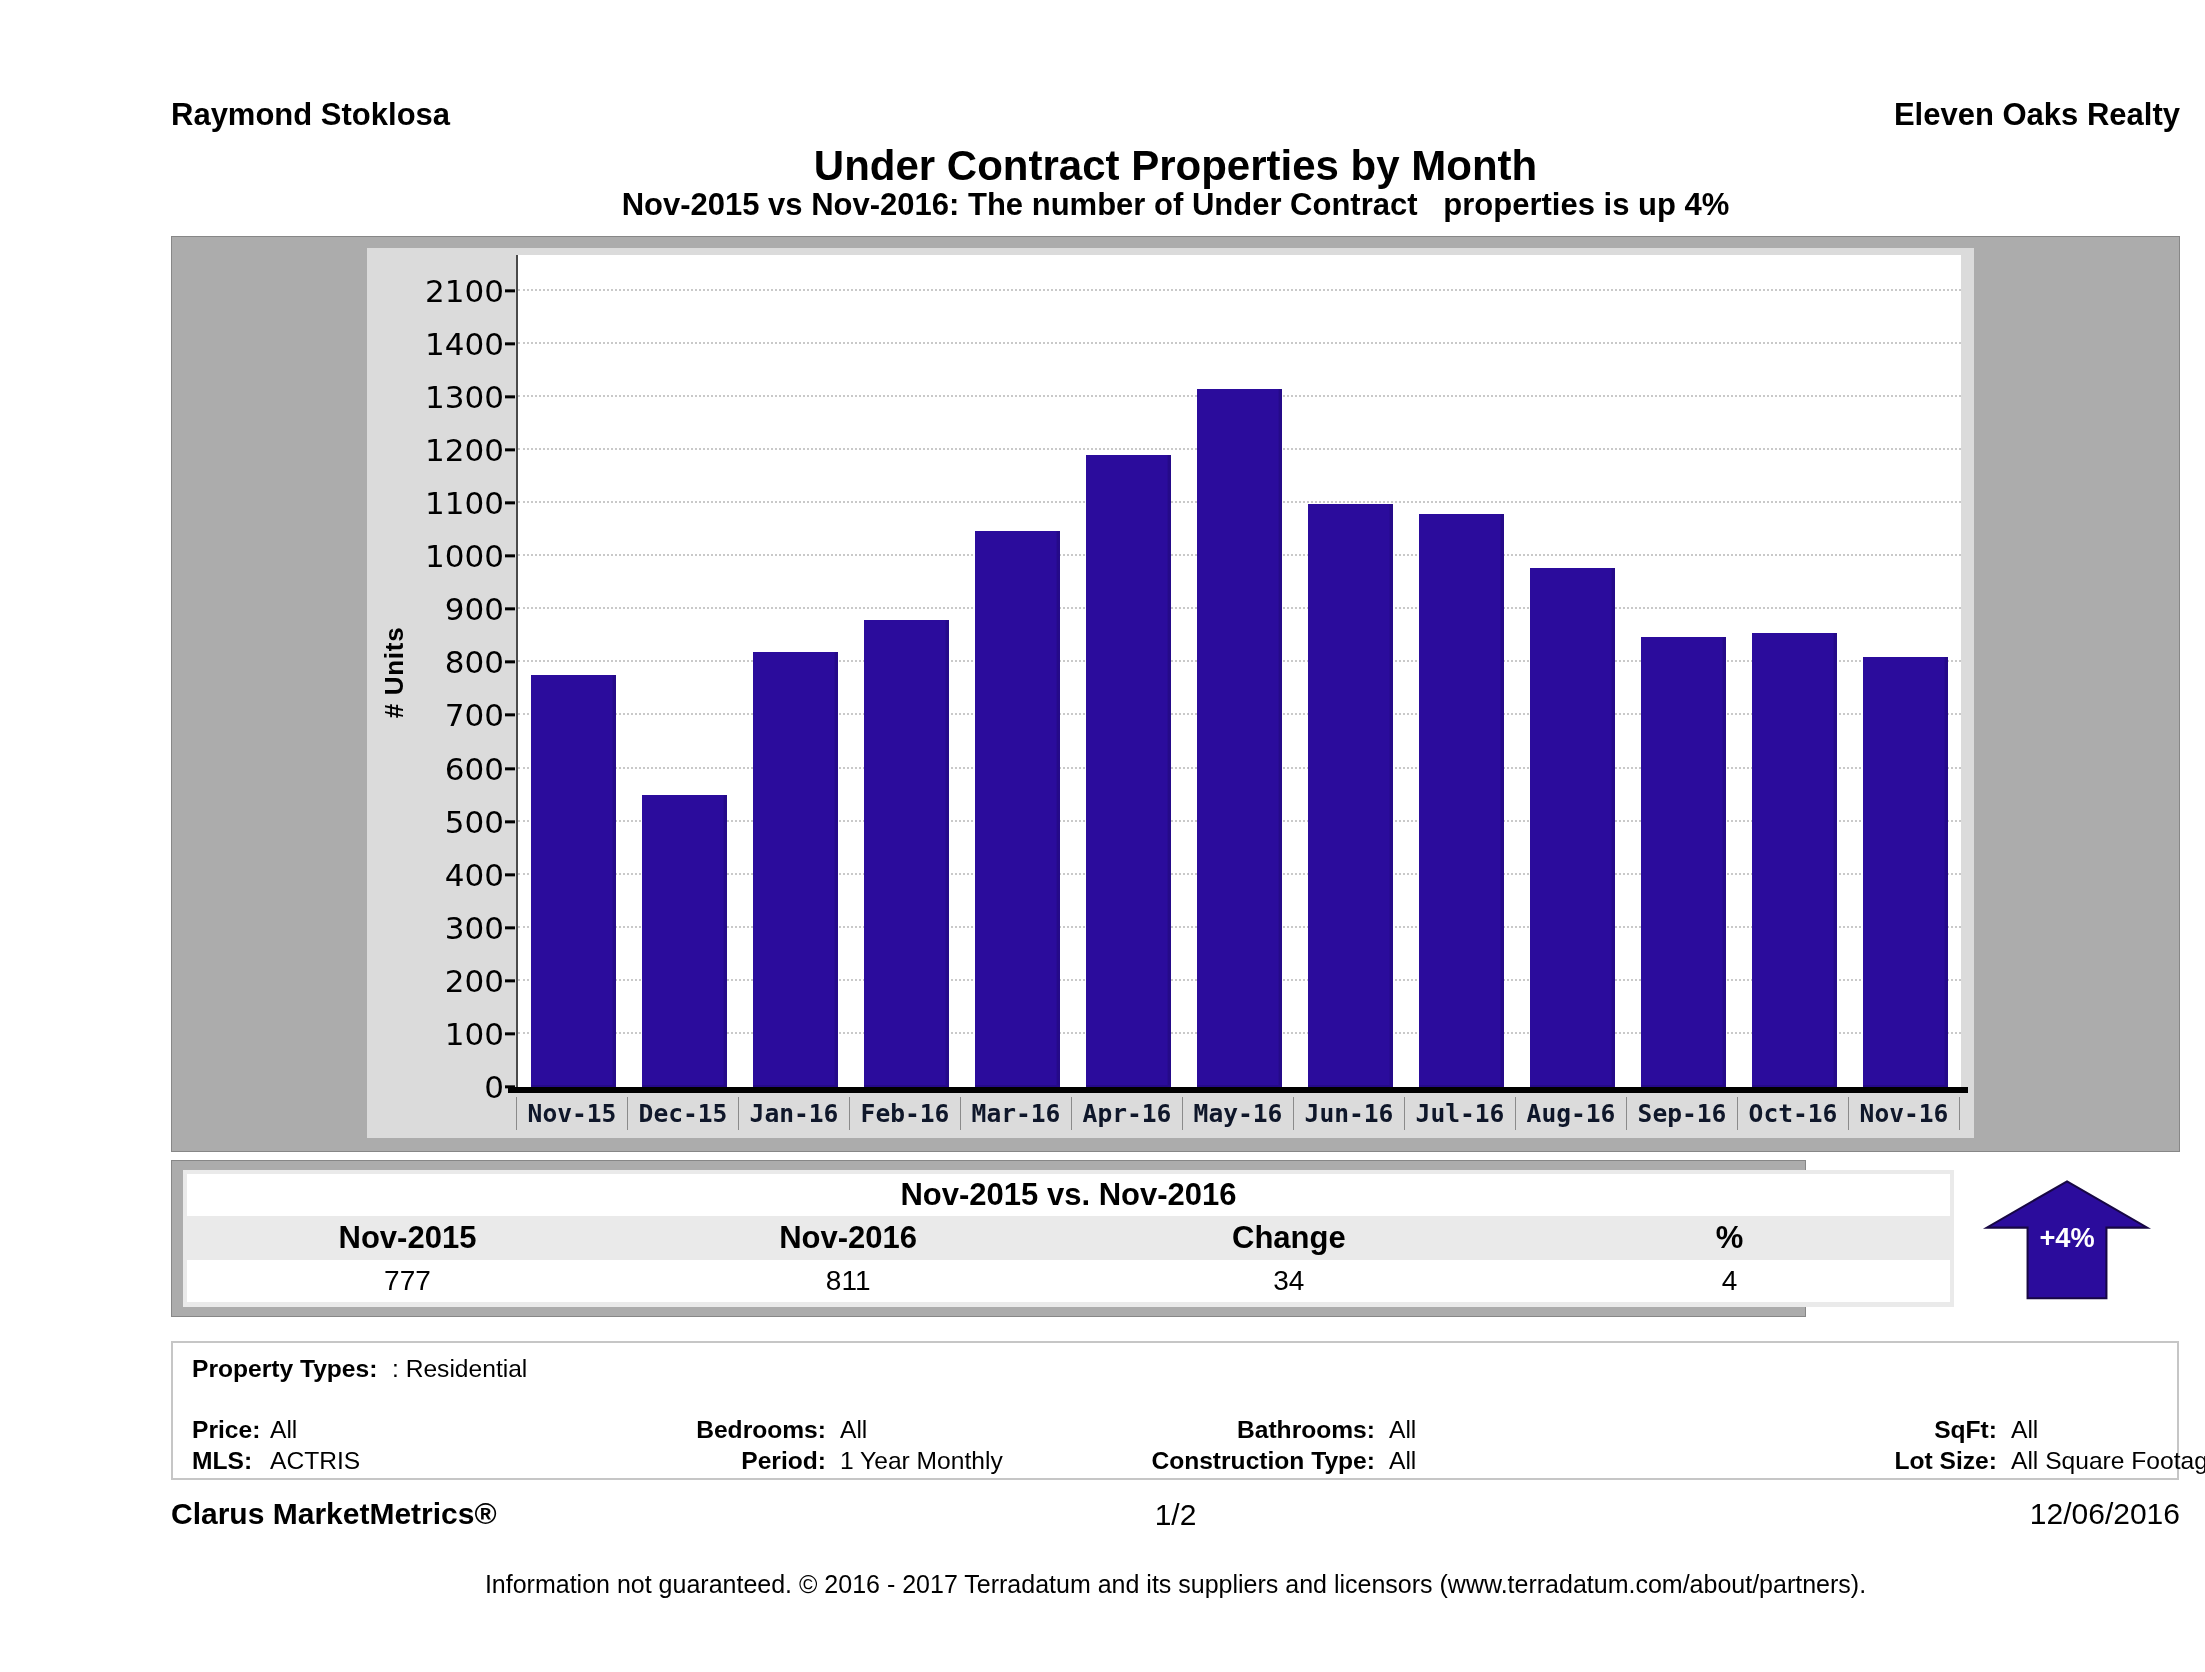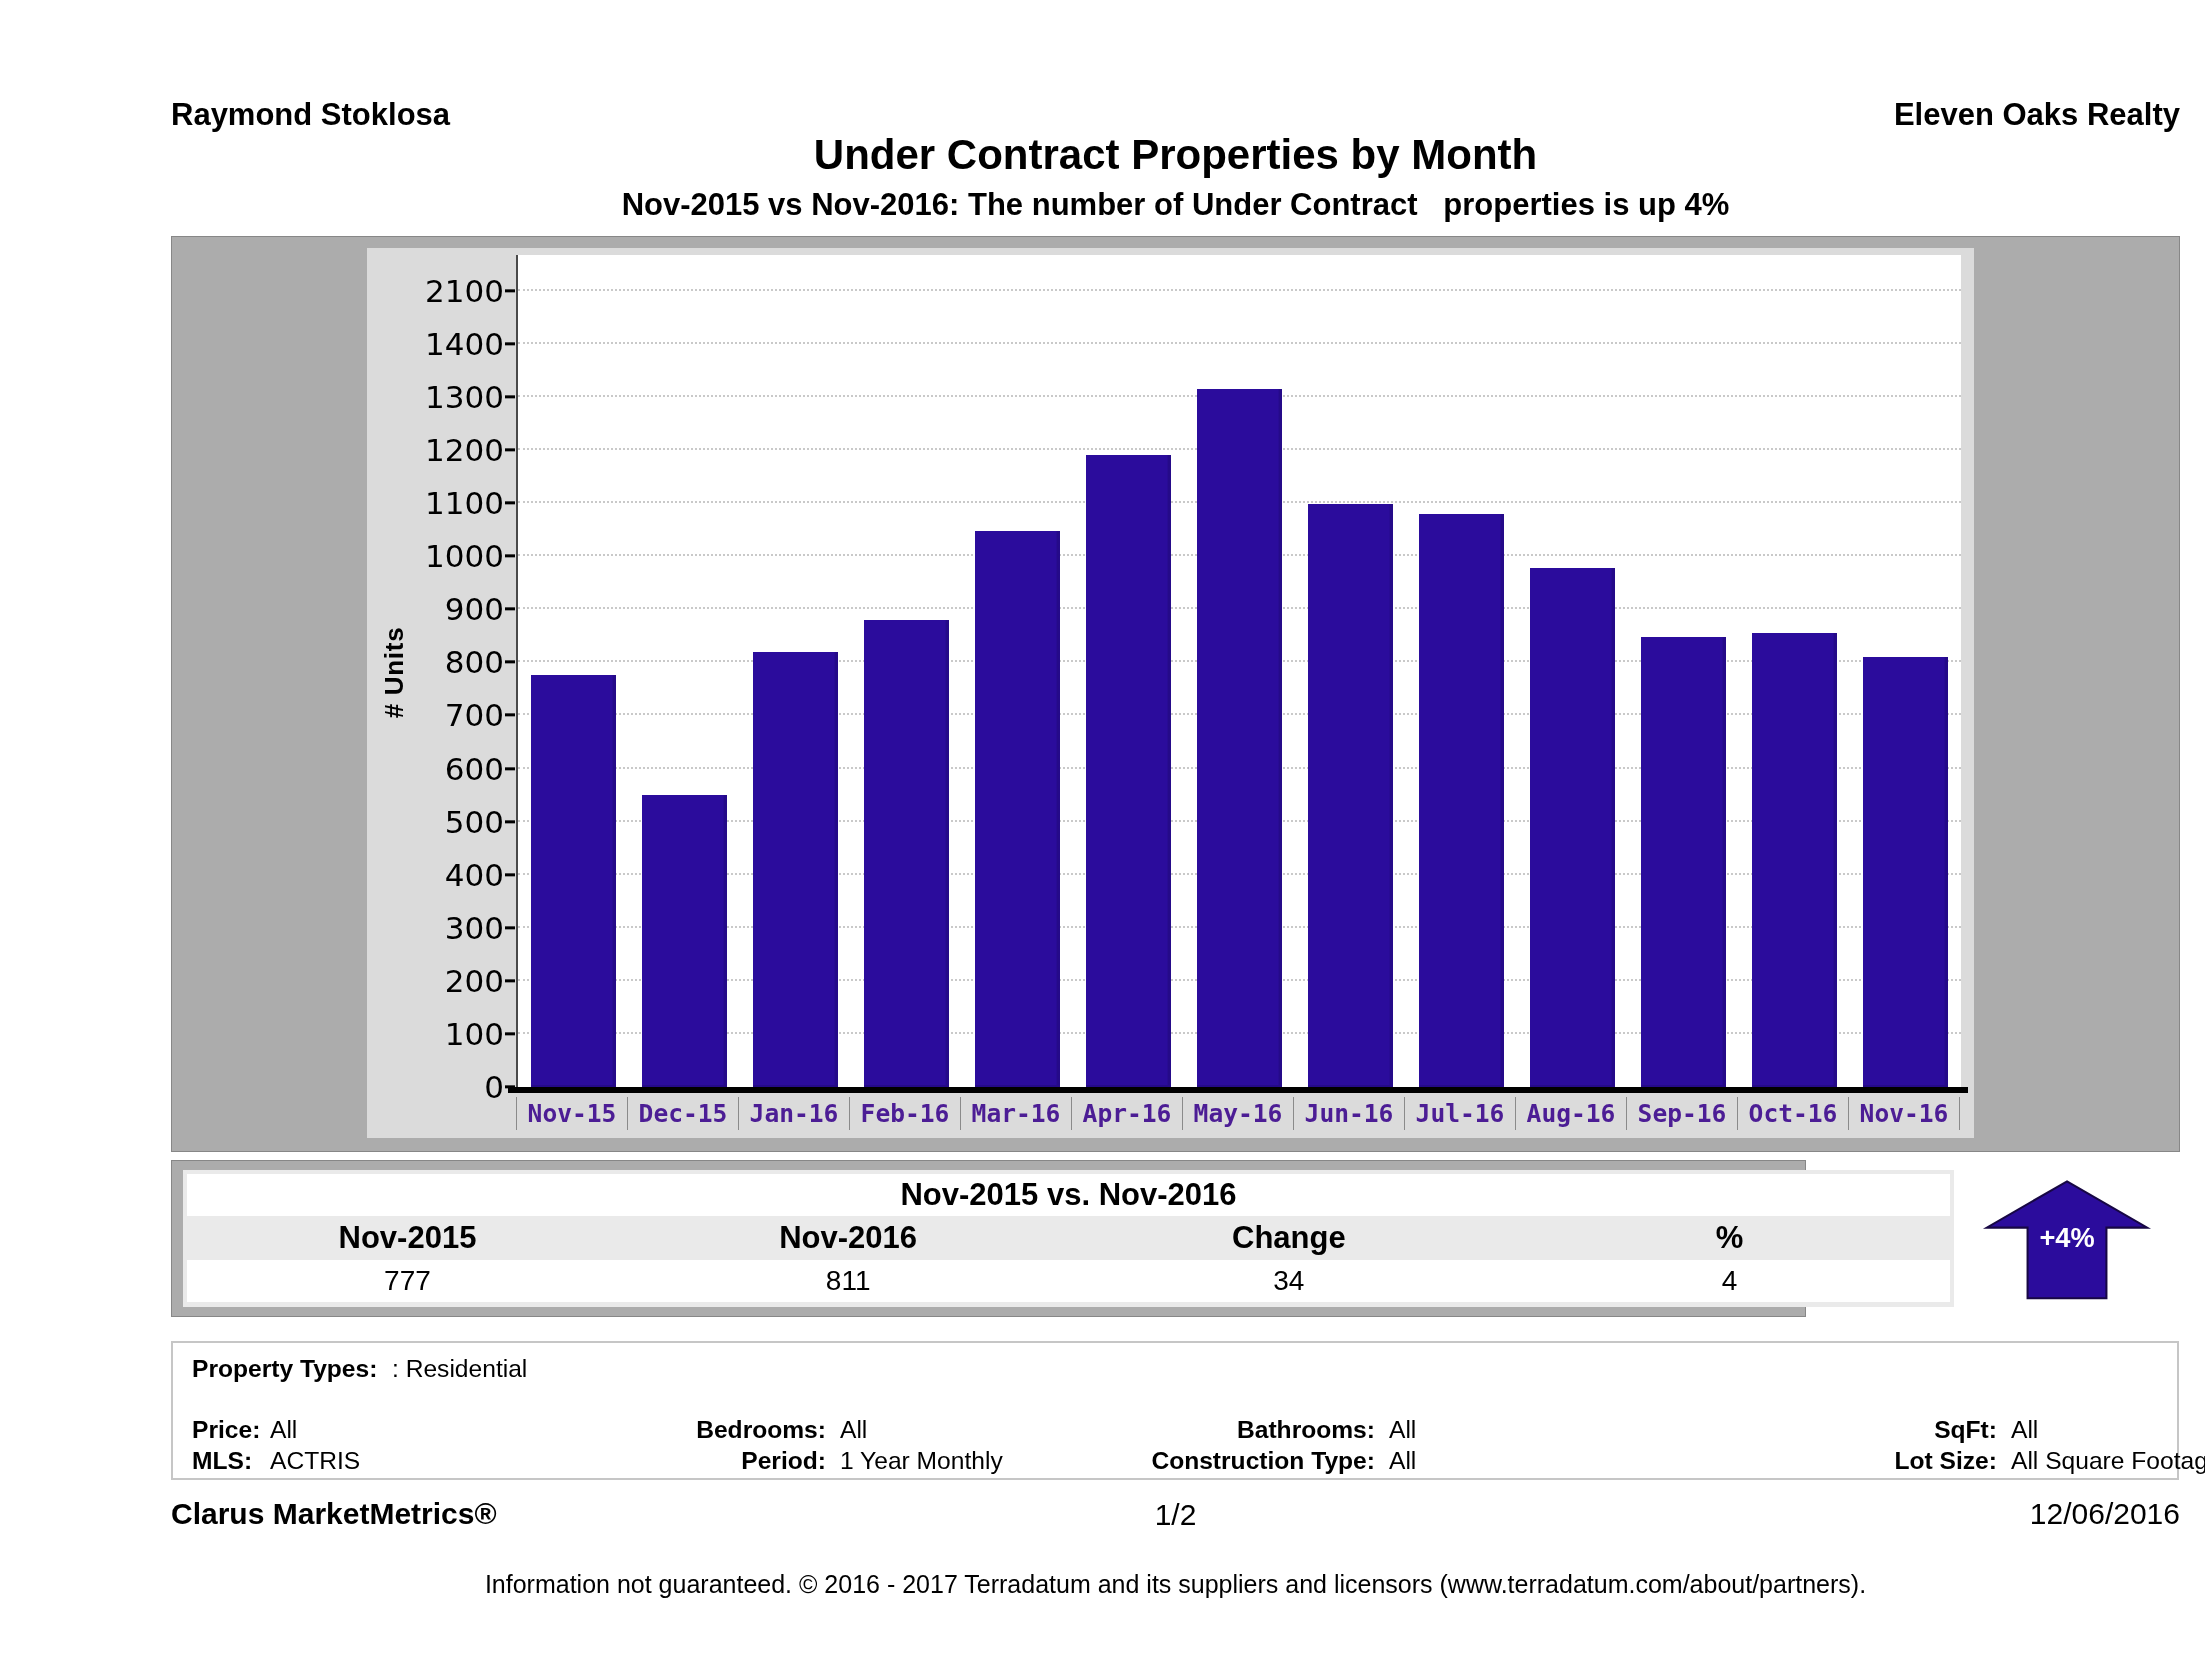--- a/index.html
+++ b/index.html
@@ -2,39 +2,39 @@
 <html style="font-size:11px"><head>
 <meta charset="utf-8">
 <style>
   html,body{margin:0;padding:0;background:#ffffff;}
   body{width:2205px;height:1673px;position:relative;font-family:"Liberation Sans",sans-serif;color:#000;overflow:hidden;}
 
   
   .header-zone{position:absolute;left:171px;top:0;width:2009px;height:232px;}
   .agent-name{position:absolute;left:0;top:97px;font-size:31px;font-weight:bold;}
   .company-name{position:absolute;right:0;top:97px;font-size:31px;font-weight:bold;}
-  .page-title{position:absolute;left:0;right:0;top:131px;margin:0;text-align:center;font-size:42px;font-weight:bold;}
+  .page-title{position:absolute;left:0;right:0;top:142px;margin:0;text-align:center;font-size:42px;font-weight:bold;}
   .page-subtitle{position:absolute;left:0;right:0;top:187px;text-align:center;font-size:31px;font-weight:bold;white-space:pre;}
 
   
   .chart-panel{position:absolute;left:171px;top:236px;width:2009px;height:916px;background:#ACACAC;border:1.4px solid #878787;box-sizing:border-box;}
   .chart-inner{position:absolute;left:195px;top:11px;width:1607px;height:890px;background:#DBDBDB;}
   .y-axis-title{position:absolute;left:-62px;top:409px;width:178px;text-align:center;font-size:26px;font-weight:bold;transform:rotate(-90deg);letter-spacing:0.7px;}
   .y-ticks{position:absolute;left:0;top:6.8px;width:137px;height:832px;}
   .ytick{position:absolute;right:0;transform:translateY(50%);font-family:"DejaVu Sans",sans-serif;font-size:31px;line-height:1;color:#000;}
   .plot{position:absolute;left:149px;top:6.8px;width:1443px;height:832px;background:#ffffff;border-left:2.1px solid #4a4a4a;box-sizing:content-box;}
   .gridlines{position:absolute;inset:0;}
   .gridline{position:absolute;left:0;right:0;height:0;border-top:2.1px dotted #C9C9C9;}
   .ymark{position:absolute;left:-13px;width:9.6px;height:2.7px;background:#000;transform:translateY(50%);}
   .bars{position:absolute;inset:0;display:flex;}
   .bar-col{flex:1;display:flex;align-items:flex-end;justify-content:center;height:100%;}
   .bar{width:77%;box-shadow:inset -3.4px -2.1px 0 rgba(0,0,0,0.12);}
   .x-axis-line{position:absolute;left:141px;top:839px;width:1460px;height:6.2px;background:#000;}
   .x-labels{position:absolute;left:149px;top:849px;width:1443px;height:33px;display:flex;border-left:1.4px solid #8a8a8a;}
-  .xlabel{flex:1;border-right:1.4px solid #8a8a8a;text-align:center;line-height:33px;font-family:"DejaVu Sans Mono",monospace;font-weight:bold;font-size:24.6px;color:#4c1d95;}
+  .xlabel{flex:1;border-right:1.4px solid #8a8a8a;text-align:center;line-height:33px;font-family:"DejaVu Sans Mono",monospace;font-weight:bold;font-size:24.6px;color:#0f172a;}
 
   
   .cmp-panel{position:absolute;left:171px;top:1160px;width:1635px;height:157px;background:#ACACAC;border:1.4px solid #878787;box-sizing:border-box;}
   .cmp-table{position:absolute;left:11px;top:9px;width:1771px;height:137px;background:#EAEAEA;}
   .cmp-title{position:absolute;left:4.1px;right:4.1px;top:4.1px;height:42px;background:#fff;text-align:center;font-size:31px;font-weight:bold;line-height:42px;}
   .cmp-row{position:absolute;left:4.1px;right:4.1px;display:grid;grid-template-columns:repeat(4,1fr);text-align:center;}
   .cmp-head{top:46px;height:44px;font-size:31px;font-weight:bold;line-height:44px;}
   .cmp-vals{top:90px;height:42px;background:#fff;font-size:28px;line-height:42px;}
   .arrow-box{position:absolute;left:1793px;top:9px;width:204px;height:137px;background:#ffffff;}
   .arrow-box svg{display:block;width:100%;height:100%;}

